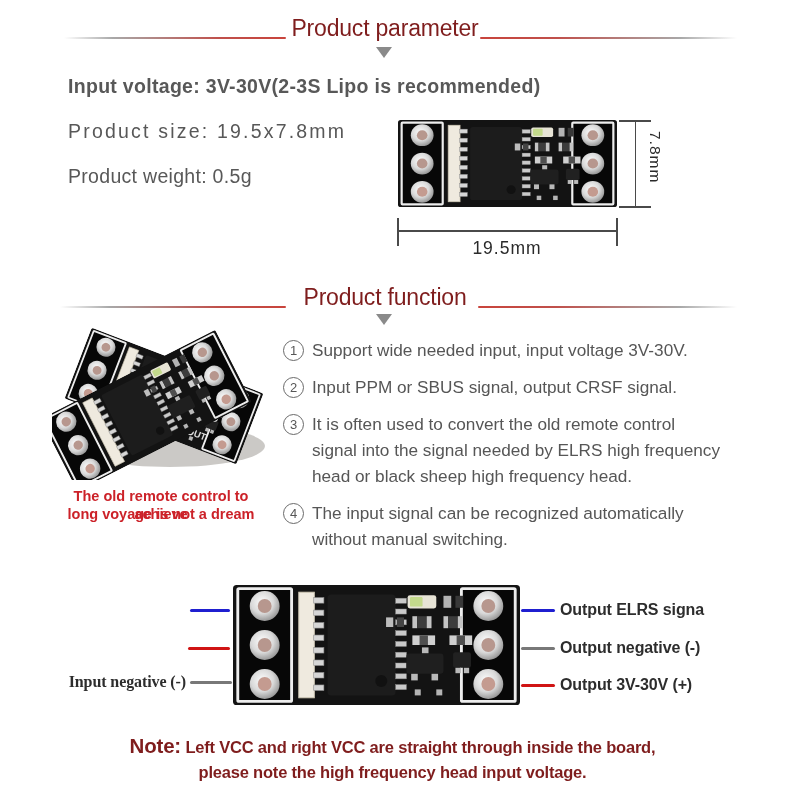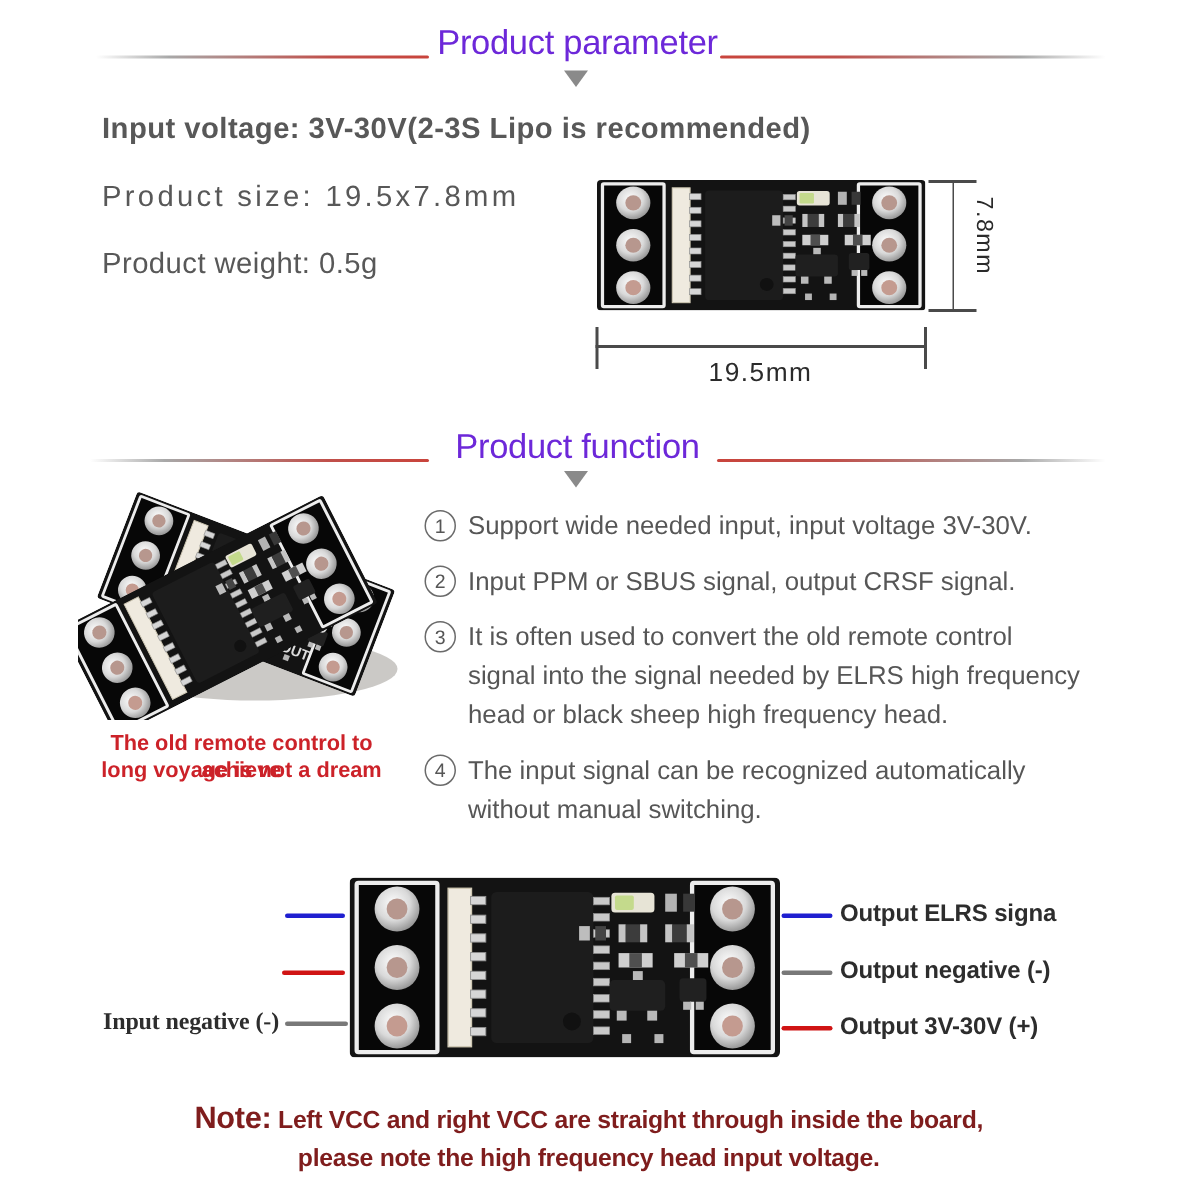--- a/index.html
+++ b/index.html
@@ -4,21 +4,21 @@
 <style>
   html,body{margin:0;padding:0;background:#ffffff;}
   .canvas{
     position:relative;width:800px;height:800px;background:#ffffff;overflow:hidden;
     font-family:"Liberation Sans","DejaVu Sans",sans-serif;color:#565656;
   }
   .abs{position:absolute;}
 
   
   .sec-title{position:absolute;width:770px;left:0;text-align:center;font-size:23px;
-    color:#6d28d9;letter-spacing:-0.2px;}
+    color:#7f1d1d;letter-spacing:-0.2px;}
   .hline{position:absolute;height:2px;border-radius:1px;}
   .hline.l{background:linear-gradient(90deg,rgba(160,160,160,0) 0%,#a8a8a8 22%,#c0504b 70%,#c9443c 100%);}
   .hline.r{background:linear-gradient(90deg,#c9443c 0%,#c0504b 30%,#a8a8a8 78%,rgba(160,160,160,0) 100%);}
   .tri{position:absolute;width:0;height:0;border-left:8px solid transparent;
     border-right:8px solid transparent;border-top:11px solid #8a8a8a;}
 
   
   .body-line{position:absolute;font-size:19.5px;color:#585858;letter-spacing:0.3px;}
   .ls-wide{letter-spacing:2.2px;}
 

